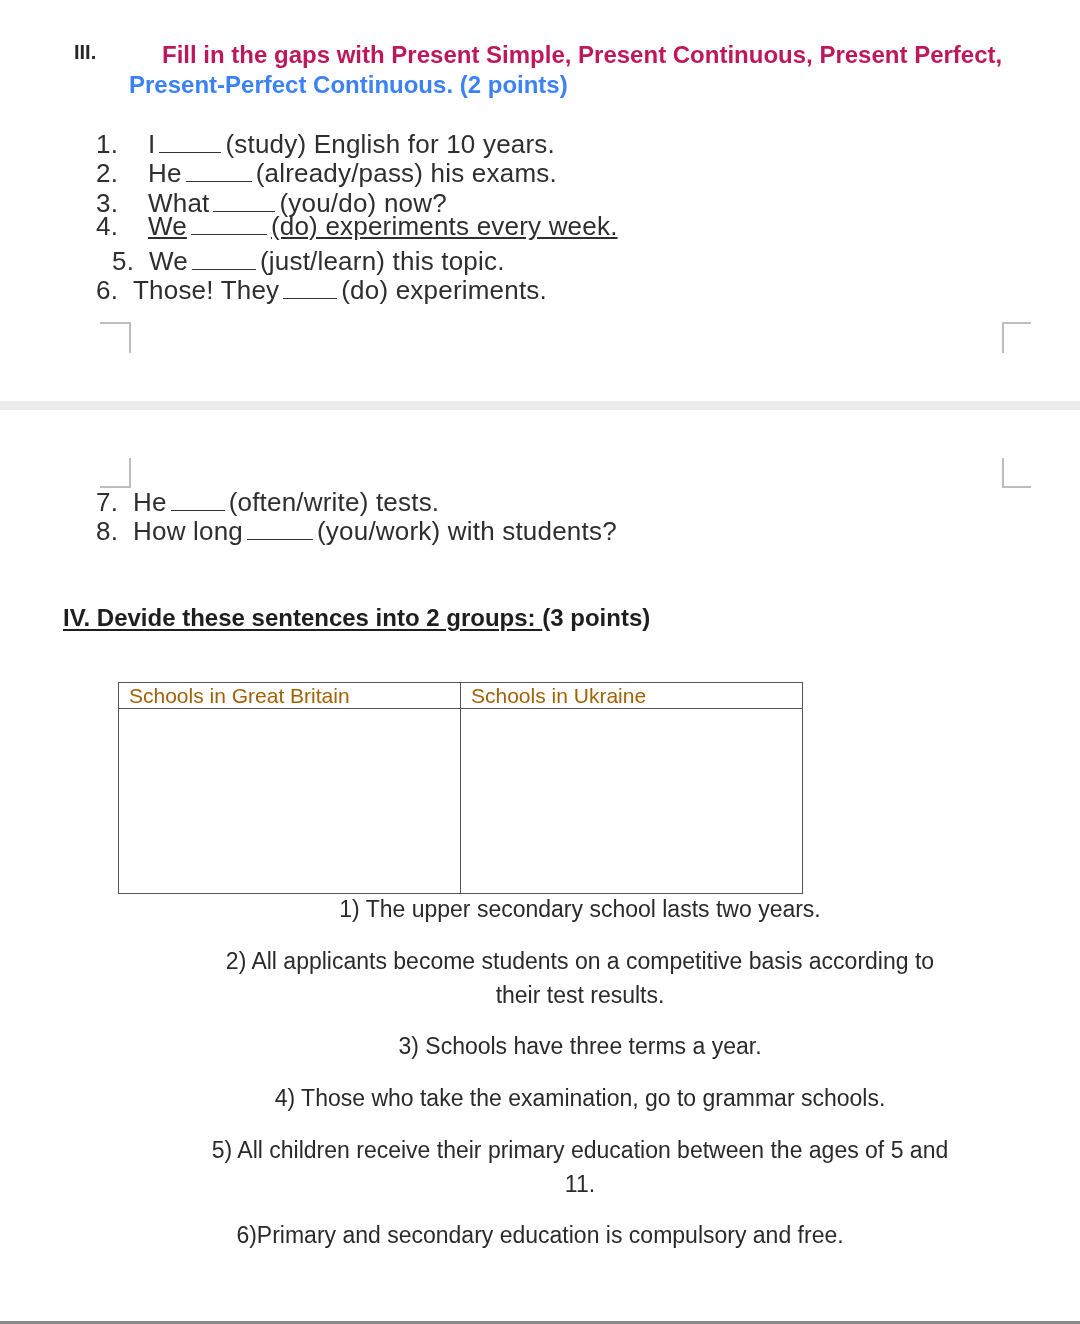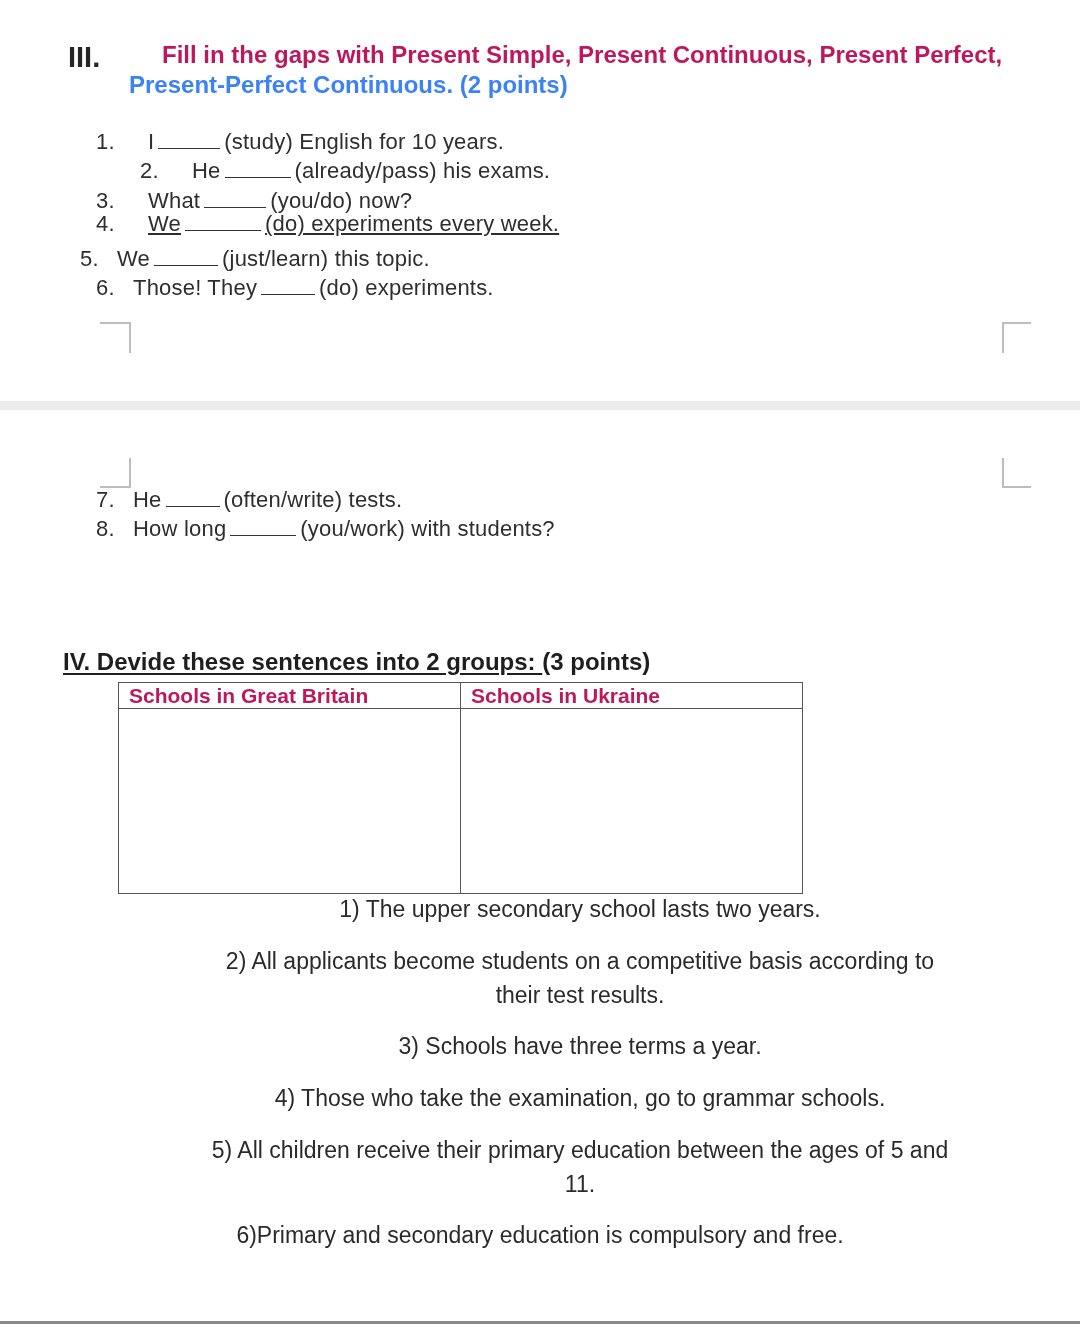--- a/index.html
+++ b/index.html
@@ -11,86 +11,86 @@
       width: 1080px;
       height: 1324px;
       position: relative;
       overflow: hidden;
       font-family: "Liberation Sans", "DejaVu Sans", sans-serif;
       color: #2b2b2b;
     }
     .abs { position: absolute; }
 
     
-    .sec3-num { left: 68px; top: 41px; font-size: 29px; font-weight: bold; color: #262626; }
+    .sec3-num { left: 74px; top: 41px; font-size: 20px; font-weight: bold; color: #262626; }
     .sec3-title1 { left: 162px; top: 41px; font-size: 24px; font-weight: bold; color: #be185d; white-space: nowrap; }
     .sec3-title2 { left: 129px; top: 71px; font-size: 24px; font-weight: bold; color: #3b82f6; white-space: nowrap; }
 
-    .item { position: absolute; font-size: 22px; white-space: nowrap; color: #2e2e2e; letter-spacing: 0.2px; }
+    .item { position: absolute; font-size: 26px; white-space: nowrap; color: #2e2e2e; letter-spacing: 0.2px; }
     .item .num { display: inline-block; }
     .blank { display: inline-block; border-bottom: 1.6px solid #333; height: 18px; vertical-align: baseline; margin: 0 4px; }
 
     
     .corner { position: absolute; border-color: #bdbdbd; border-style: solid; border-width: 0; }
     .c-tl { left: 100px; top: 322px; width: 29px; height: 29px; border-top-width: 2px; border-right-width: 2px; }
     .c-tr { left: 1002px; top: 322px; width: 27px; height: 29px; border-top-width: 2px; border-left-width: 2px; }
     .c-bl { left: 100px; top: 458px; width: 29px; height: 28px; border-bottom-width: 2px; border-right-width: 2px; }
     .c-br { left: 1002px; top: 458px; width: 27px; height: 28px; border-bottom-width: 2px; border-left-width: 2px; }
 
     .page-break { position: absolute; left: 0; top: 401px; width: 1080px; height: 9px; background: #ececec; }
 
     
-    .sec4 { left: 63px; top: 604px; font-size: 24px; font-weight: bold; color: #1e1e1e; white-space: nowrap; margin-top: 44px; }
+    .sec4 { left: 63px; top: 604px; font-size: 24px; font-weight: bold; color: #1e1e1e; white-space: nowrap; }
     .sec4 .u { text-decoration: underline; text-underline-offset: 3px; }
     .sec4 .pts { font-weight: bold; }
 
     table.groups {
       position: absolute;
       left: 118px; top: 682px;
       width: 685px; height: 212px;
       border-collapse: collapse;
       table-layout: fixed;
     }
     table.groups th, table.groups td {
       border: 1.3px solid #555;
       padding: 0 0 0 10px;
       text-align: left;
-      font-weight: bold;
+      font-weight: normal;
       font-size: 21px;
-      color: #be185d;
+      color: #a16207;
       vertical-align: middle;
     }
     table.groups th { height: 25px; }
     table.groups td { height: 184px; }
 
     .sentence { position: absolute; left: 0; width: 1160px; text-align: center; font-size: 23px; color: #2a2a2a; line-height: 34px; }
 
     .bottom-line { position: absolute; left: 0; top: 1321px; width: 1080px; height: 3px; background: #8a8a8a; }
   </style>
 </head>
 <body>
 
 <div class="abs sec3-num">III.</div>
 <div class="abs sec3-title1">Fill in the gaps with Present Simple, Present Continuous, Present Perfect,</div>
 <div class="abs sec3-title2">Present-Perfect Continuous. (2 points)</div>
 
 <div class="item" style="left:96px; top:129px;">
   <span class="num" style="width:52px;">1.</span><span>I</span><span class="blank" style="width:62px;"></span><span>(study) English for 10 years.</span>
 </div>
-<div class="item" style="left:96px; top:158px;margin-left:44px;">
+<div class="item" style="left:96px; top:158px;">
   <span class="num" style="width:52px;">2.</span><span>He</span><span class="blank" style="width:66px;"></span><span>(already/pass) his exams.</span>
 </div>
 <div class="item" style="left:96px; top:188px;">
   <span class="num" style="width:52px;">3.</span><span>What</span><span class="blank" style="width:62px;"></span><span>(you/do) now?</span>
 </div>
 <div class="item" style="left:96px; top:211px;text-decoration:underline;">
   <span class="num" style="width:52px;">4.</span><span>We</span><span class="blank" style="width:76px;"></span><span>(do) experiments every week.</span>
 </div>
 
-<div class="item" style="left:80px; top:246px;">
+<div class="item" style="left:112px; top:246px;">
   <span class="num" style="width:37px;">5.</span><span>We</span><span class="blank" style="width:64px;"></span><span>(just/learn) this topic.</span>
 </div>
 <div class="item" style="left:96px; top:275px;">
   <span class="num" style="width:37px;">6.</span><span>Those! They</span><span class="blank" style="width:54px;"></span><span>(do) experiments.</span>
 </div>
 
 <div class="corner c-tl"></div>
 <div class="corner c-tr"></div>
 <div class="page-break"></div>
 <div class="corner c-bl"></div>

